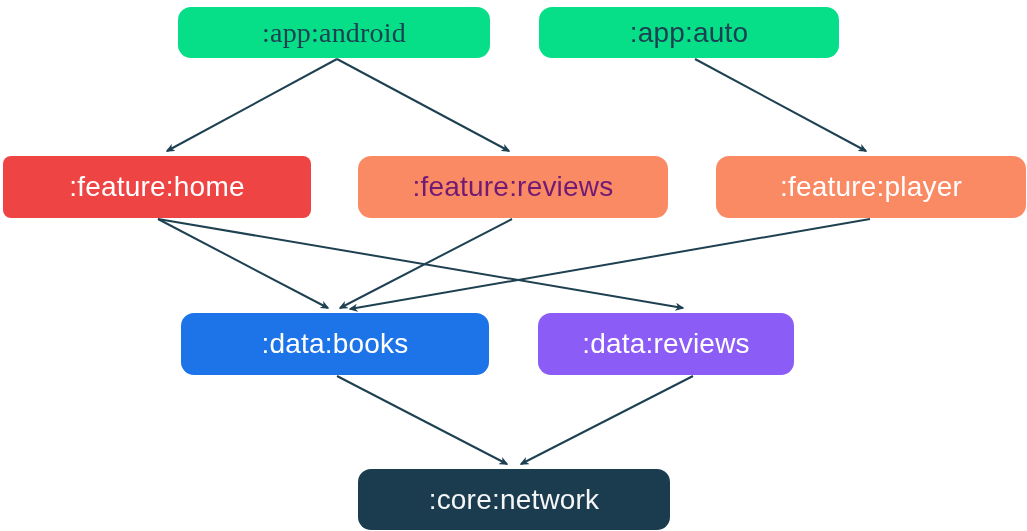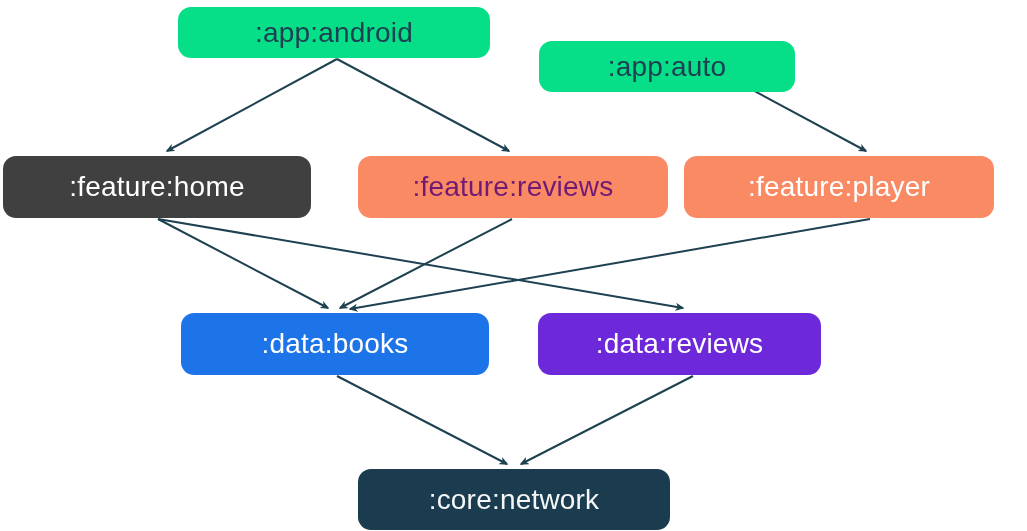--- a/index.html
+++ b/index.html
@@ -53,38 +53,38 @@
         <line x1="695" y1="59" x2="866" y2="151" stroke="#1e4152" stroke-width="2" marker-end="url(#arrowhead)"></line>
         <line x1="158" y1="219" x2="328" y2="308" stroke="#1e4152" stroke-width="2" marker-end="url(#arrowhead)"></line>
         <line x1="158" y1="219" x2="683" y2="308" stroke="#1e4152" stroke-width="2" marker-end="url(#arrowhead)"></line>
         <line x1="512" y1="219" x2="340" y2="308" stroke="#1e4152" stroke-width="2" marker-end="url(#arrowhead)"></line>
         <line x1="870" y1="219" x2="350" y2="309" stroke="#1e4152" stroke-width="2" marker-end="url(#arrowhead)"></line>
         <line x1="337" y1="376" x2="507" y2="464" stroke="#1e4152" stroke-width="2" marker-end="url(#arrowhead)"></line>
         <line x1="693" y1="376" x2="521" y2="464" stroke="#1e4152" stroke-width="2" marker-end="url(#arrowhead)"></line>
       </g>
   </svg>
 
-  <div class="node" style="left: 178px; top: 7px; width: 312px; height: 51px; background: rgb(6, 223, 136); color: rgb(30, 65, 82);">
+  <div class="node" style="left: 178px; top: 7px; width: 312px; height: 51px; background: rgb(6, 223, 136); color: rgb(30, 65, 82); font-family: Liberation Serif, serif;">
     <span>:app:android</span>
   </div>
-  <div class="node" style="left: 539px; top: 7px; width: 256px; height: 51px; background: rgb(6, 223, 136); color: rgb(30, 65, 82); margin-top: 34px;">
+  <div class="node" style="left: 539px; top: 7px; width: 300px; height: 51px; background: rgb(6, 223, 136); color: rgb(30, 65, 82);">
     <span>:app:auto</span>
   </div>
-  <div class="node" style="left: 3px; top: 156px; width: 308px; height: 62px; background: #404040; color: rgb(255, 255, 255);">
+  <div class="node" style="left: 3px; top: 156px; width: 308px; height: 62px; background: #ef4444; color: rgb(255, 255, 255); border-radius: 8px;">
     <span>:feature:home</span>
   </div>
   <div class="node" style="left: 358px; top: 156px; width: 310px; height: 62px; background: rgb(250, 138, 100); color: #701a75;">
     <span>:feature:reviews</span>
   </div>
-  <div class="node" style="left: 684px; top: 156px; width: 310px; height: 62px; background: rgb(250, 138, 100); color: rgb(255, 255, 255);">
+  <div class="node" style="left: 716px; top: 156px; width: 310px; height: 62px; background: rgb(250, 138, 100); color: rgb(255, 255, 255);">
     <span>:feature:player</span>
   </div>
   <div class="node" style="left: 181px; top: 313px; width: 308px; height: 62px; background: rgb(29, 116, 233); color: #ffffff;">
     <span>:data:books</span>
   </div>
-  <div class="node" style="left: 538px; top: 313px; width: 283px; height: 62px; background: #6d28d9; color: rgb(255, 255, 255);">
+  <div class="node" style="left: 538px; top: 313px; width: 256px; height: 62px; background: #8b5cf6; color: rgb(255, 255, 255);">
     <span>:data:reviews</span>
   </div>
   <div class="node" style="left: 358px; top: 469px; width: 312px; height: 61px; background: rgb(27, 60, 78); color: rgb(244, 246, 247); text-align: center;">
     <span>:core:network</span>
   </div>
 
 </div>
 
 </body></html>

